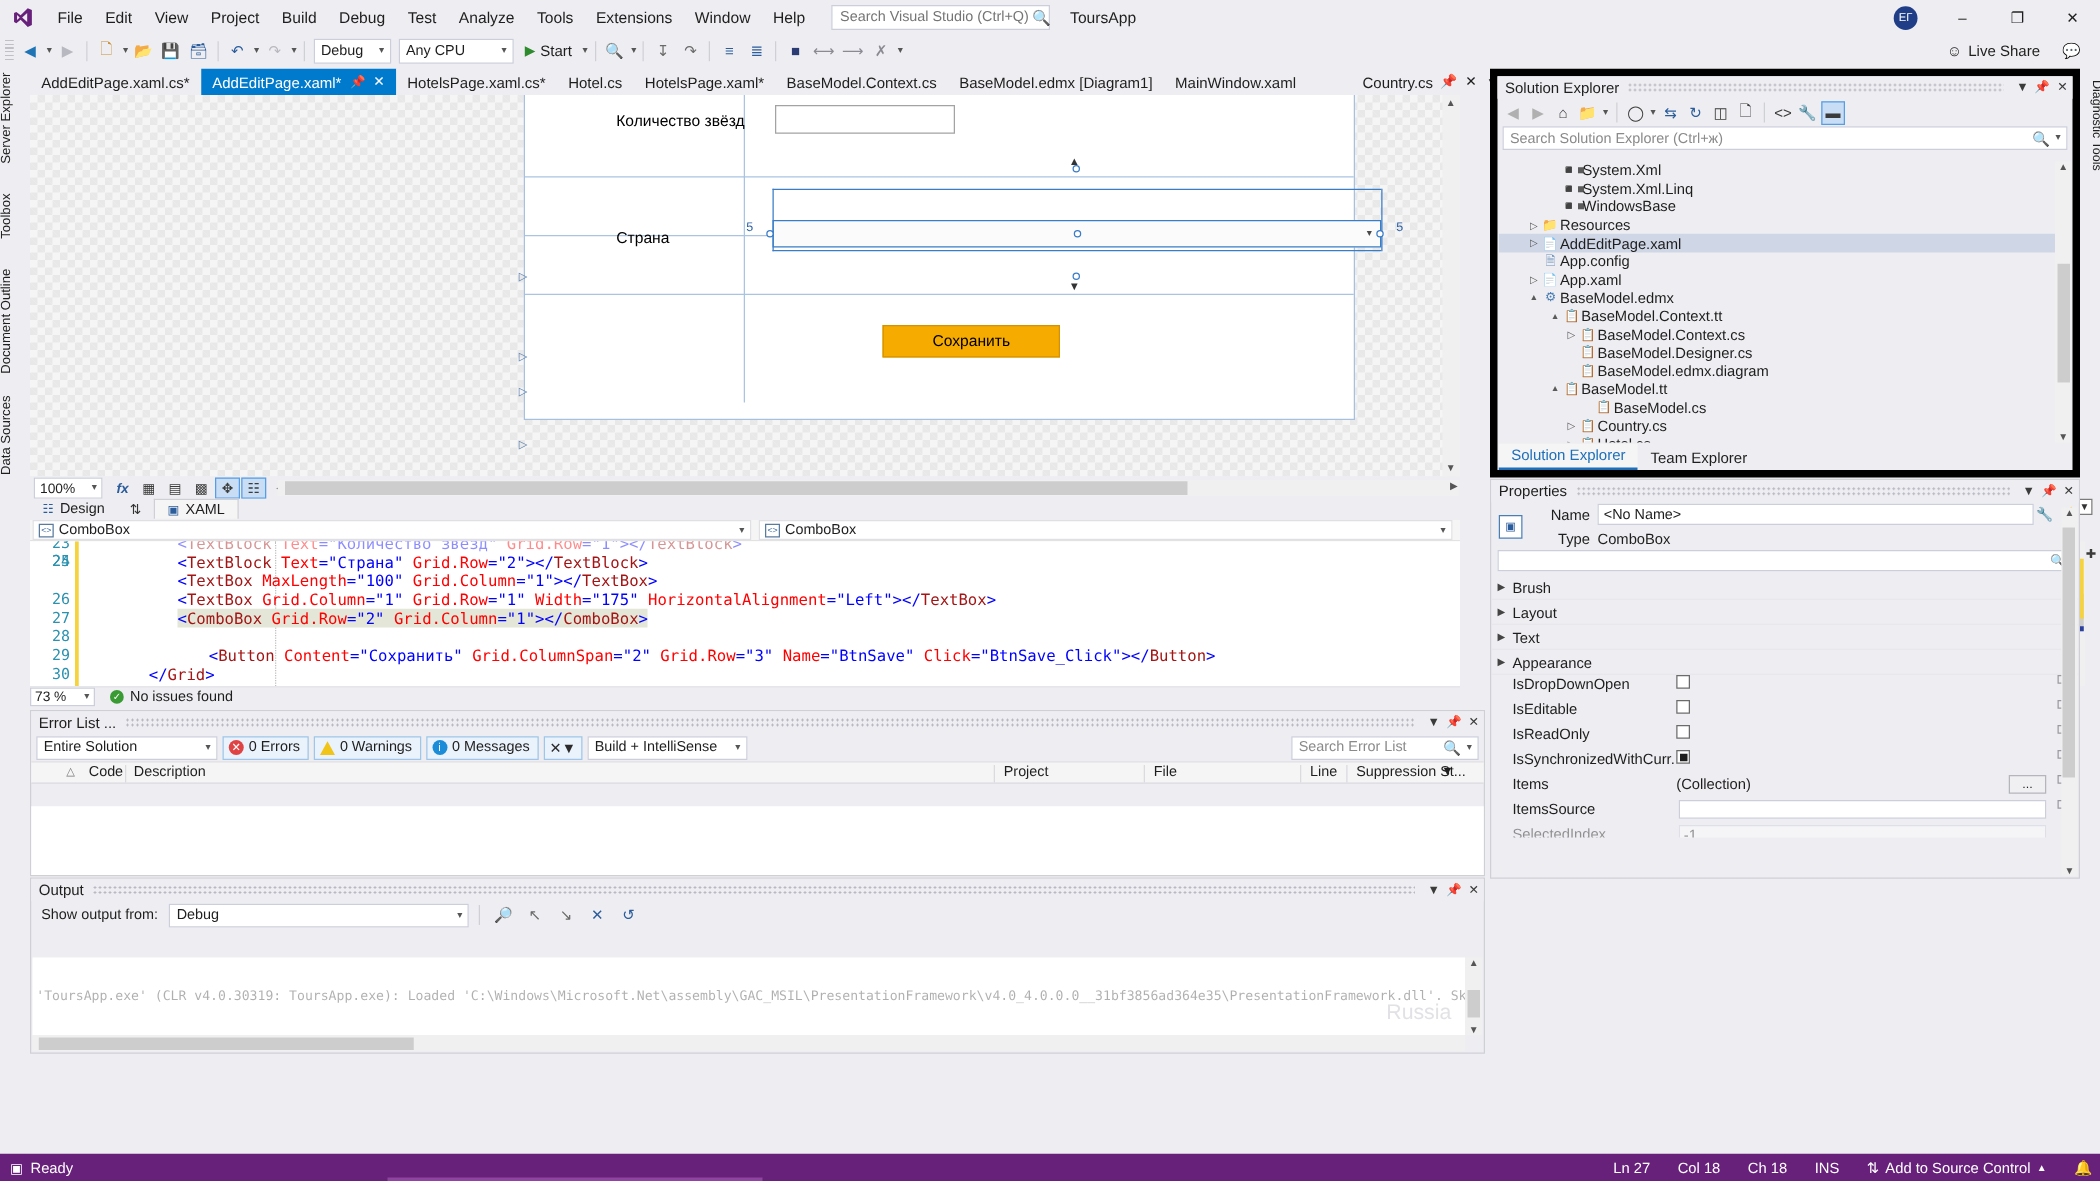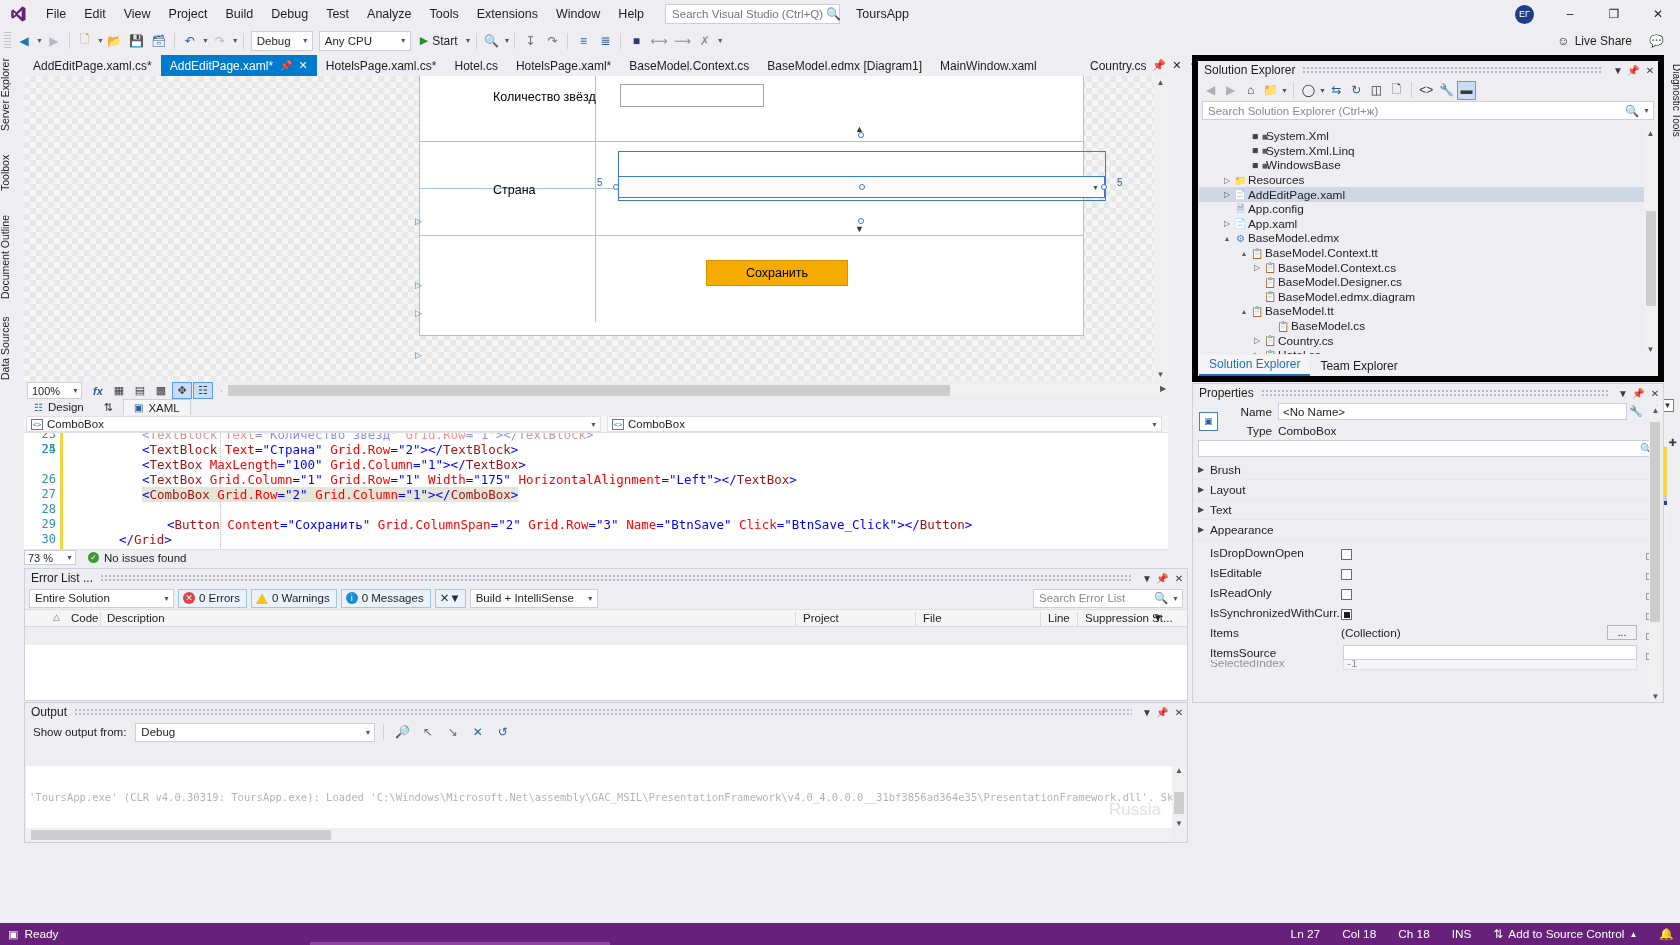--- a/index.html
+++ b/index.html
@@ -177,21 +177,21 @@
   .propicon { width:19px; height:19px; border:1px solid #4a7fb5; background:#fff; display:flex; align-items:center; justify-content:center; font-size:9px; color:#2b5c9b; }
   .prow { display:flex; align-items:center; font-size:11.8px; height:19px; }
   .plabel { width:54px; text-align:right; padding-right:6px; color:#1e1e1e; }
   .pfield { flex:1; height:17px; background:#fff; border:1px solid #cccedb; display:flex; align-items:center; padding-left:4px; font-size:11.5px; }
   .pbtn { width:18px; height:18px; display:flex; align-items:center; justify-content:center; font-size:11px; color:#2b5c9b; }
   .psearchrow { height:20px; padding:0 5px; }
   .psearch { height:17px; background:#fff; border:1px solid #cccedb; }
   .arrangeby { height:19px; display:flex; align-items:center; padding-left:6px; font-size:11.8px; border-bottom:1px solid #e0e0e4; }
   .cat { height:20px; display:flex; align-items:center; font-size:11.8px; border-bottom:1px solid #e8e8ec; padding-left:5px; }
   .cat .ca { width:12px; font-size:8px; color:#444; }
-  .pprow { height:20px; display:flex; align-items:flex-end; font-size:11.8px; position:relative; }
+  .pprow { height:20px; display:flex; align-items:flex-start; font-size:11.8px; position:relative; }
   .pprow .pn { padding-left:17px; width:148px; white-space:nowrap; overflow:hidden; }
   .cbox { width:11px; height:11px; border:1px solid #6b6b6b; background:#fff; }
   .cbox.filled { display:flex; align-items:center; justify-content:center; }
   .cbox.filled::after { content:""; width:6px; height:6px; background:#1e1e1e; }
   .psq { position:absolute; right:10px; width:7px; height:7px; border:1px solid #9a9aa2; background:#eeeef2; }
   .pval { font-size:11.8px; }
   .pellipsis { width:30px; height:15px; border:1px solid #b5b5bd; background:#f0f0f2; display:flex; align-items:center; justify-content:center; font-size:10px; }
   .p-vscroll { position:absolute; right:1px; top:22px; bottom:1px; width:13px; background:#f0f0f0; }
 
   

